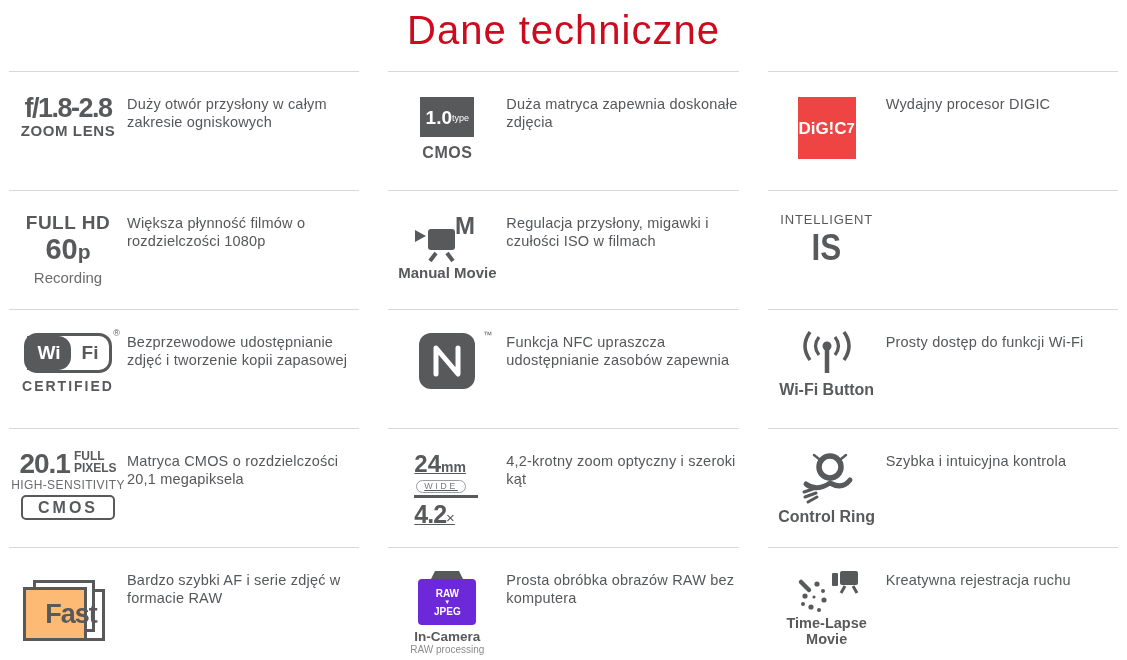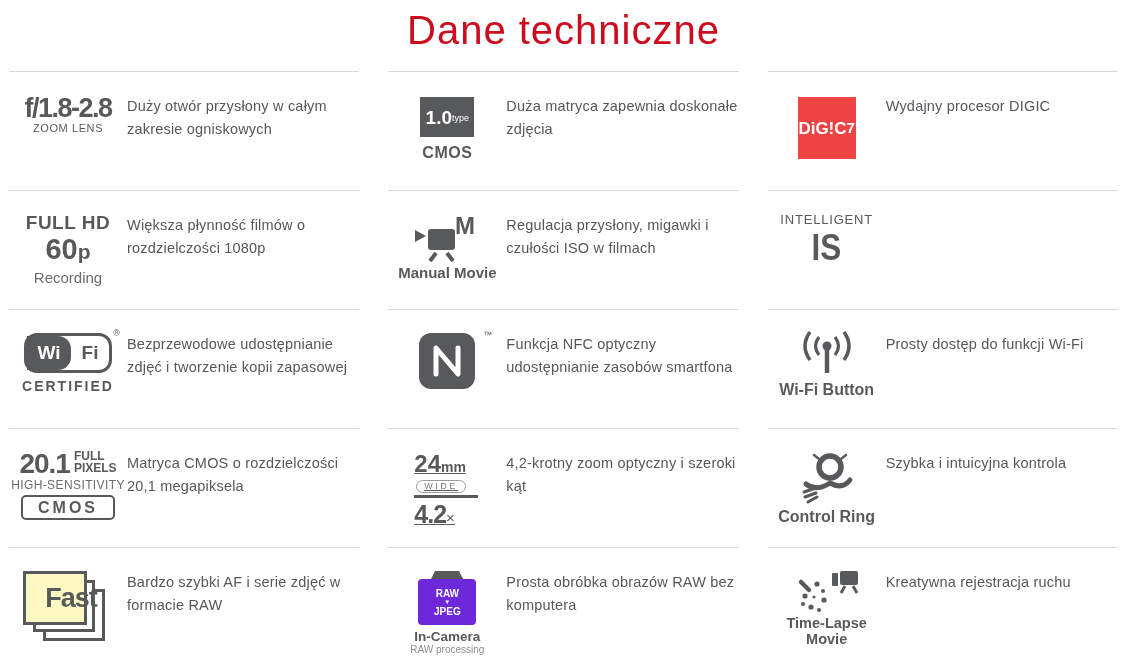--- a/index.html
+++ b/index.html
@@ -7,29 +7,29 @@
     font-family: "Liberation Sans", sans-serif; color: #55575b; }
 
   .page-header { height: 71px; display: flex; align-items: flex-start; justify-content: center; padding-top: 8px; }
   .page-title { font-size: 40px; font-weight: 300; letter-spacing: 1px; color: #cc0b1e; }
 
   .grid { display: grid; grid-template-columns: repeat(3, 1fr);
     grid-auto-rows: 119px; column-gap: 29px; padding: 0 9px; }
   .cell { border-top: 1px solid #d8d8d8; padding-top: 21px; display: flex; align-items: flex-start; }
   .icon-area { width: 118px; flex-shrink: 0; display: flex; flex-direction: column;
     align-items: center; color: #58595b; }
-  .desc { flex: 1; font-size: 14.5px; line-height: 23px; letter-spacing: 0.2px;
+  .desc { flex: 1; font-size: 14.5px; line-height: 18px; letter-spacing: 0.2px;
     color: #55575b; padding-top: 2px; }
 
   svg { display: block; }
   .cap { font-weight: bold; color: #58595b; text-align: center; }
 
   
   .zl1 { font-size: 27px; font-weight: bold; letter-spacing: -1.5px; line-height: 30px; }
-  .zl2 { font-size: 11px; font-weight: normal; letter-spacing: 0.6px; margin-top: -1px; }
+  .zl2 { font-size: 15px; font-weight: bold; letter-spacing: 0.6px; margin-top: -1px; }
 
   
   .sensor-box { width: 54px; height: 40px; background: #58595b; color: #fff;
     display: flex; flex-direction: row; align-items: center; justify-content: center; margin-top: 4px; text-align: center; }
   .sensor-val { font-size: 19px; font-weight: bold; line-height: 19px; }
   .sensor-unit { font-size: 9px; margin-top: 2px; }
   .sensor-cap { font-size: 16px; letter-spacing: 0.5px; margin-top: 7px; }
 
   
   .digic-box { width: 58px; height: 62px; background: #ef4444; color: #fff; margin-top: 4px;
@@ -85,21 +85,21 @@
   .wz-rule { width: 64px; height: 2.5px; background: #58595b; margin-bottom: 3px; }
   .wz-42 { line-height: 26px; }
   .wz-42 .num { font-size: 25px; font-weight: bold; letter-spacing: -1px; }
   .wz-42 .x { font-size: 15px; }
 
   
   .fast-wrap { position: relative; width: 90px; height: 78px; margin-top: 2px; }
   .fast-f { position: absolute; border: 3.5px solid #58595b; background: transparent; }
   .fast-b2 { left: 20px; top: 18px; width: 62px; height: 52px; }
   .fast-b1 { left: 10px; top: 9px; width: 62px; height: 52px; background: #fff; }
-  .fast-front { left: 0; top: 0; width: 64px; height: 54px; background: #fef9c3; border-width: 3px;
+  .fast-front { left: 0; top: 16px; width: 64px; height: 54px; background: #fdba74; border-width: 3px;
     display: flex; align-items: center; justify-content: center; padding-left: 32px; }
   .fast-word { font-size: 27px; font-weight: bold; letter-spacing: -1px; color: #58595b; }
 
   
   .camera { position: relative; width: 58px; height: 46px; background: #6d28d9; border-radius: 4px;
     margin-top: 10px; display: flex; flex-direction: column; align-items: center; justify-content: center;
     color: #fff; }
   .camera::before { content: ""; position: absolute; top: -8px; left: 13px; width: 24px;
     border-bottom: 8px solid #58595b; border-left: 4px solid transparent; border-right: 4px solid transparent; }
   .cam-raw { font-size: 10px; font-weight: bold; line-height: 11px; }
@@ -195,21 +195,21 @@
     <div class="icon-area">
       <div class="nfc-wrap">
         <div class="nfc-box">
           <svg width="56" height="56" viewBox="0 0 56 56">
             <polyline points="17,41 17,15 39,41 39,15" fill="none" stroke="#ffffff" stroke-width="5" stroke-linejoin="round" stroke-linecap="round"></polyline>
           </svg>
         </div>
         <span class="nfc-tm">™</span>
       </div>
     </div>
-    <p class="desc">Funkcja NFC optyczny udostępnianie zasobów smartfona</p>
+    <p class="desc">Funkcja NFC upraszcza udostępnianie zasobów zapewnia</p>
   </section>
 
   <section class="cell">
     <div class="icon-area">
       <svg width="68" height="46" viewBox="0 0 68 46" style="color:#58595b">
         <circle cx="34" cy="15" r="4.5" fill="currentColor"></circle>
         <line x1="34" y1="17" x2="34" y2="42" stroke="currentColor" stroke-width="4.5"></line>
         <path d="M26 6 Q19 15 26 24" fill="none" stroke="currentColor" stroke-width="3.2"></path>
         <path d="M17 1 Q7 15 17 29" fill="none" stroke="currentColor" stroke-width="3.5"></path>
         <path d="M42 6 Q49 15 42 24" fill="none" stroke="currentColor" stroke-width="3.2"></path>

